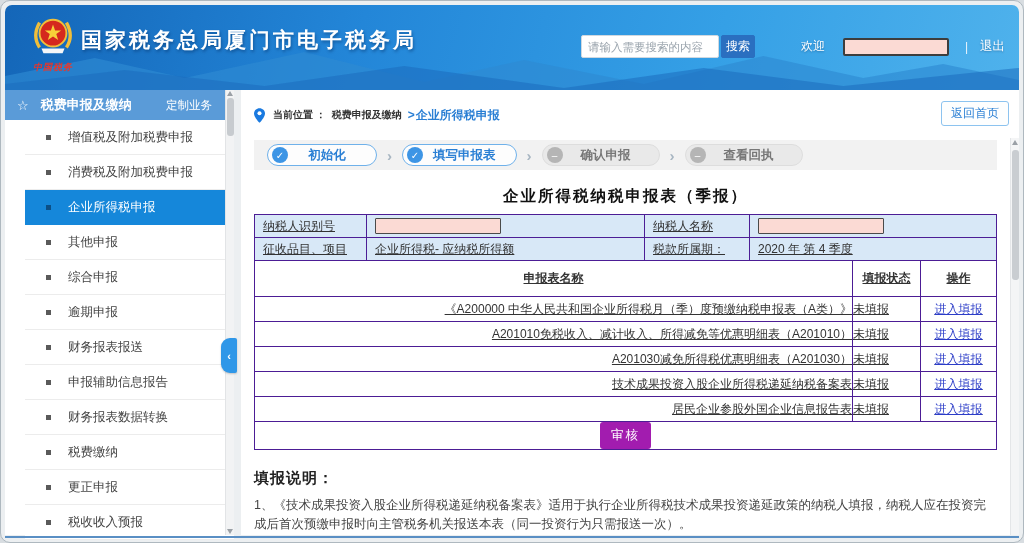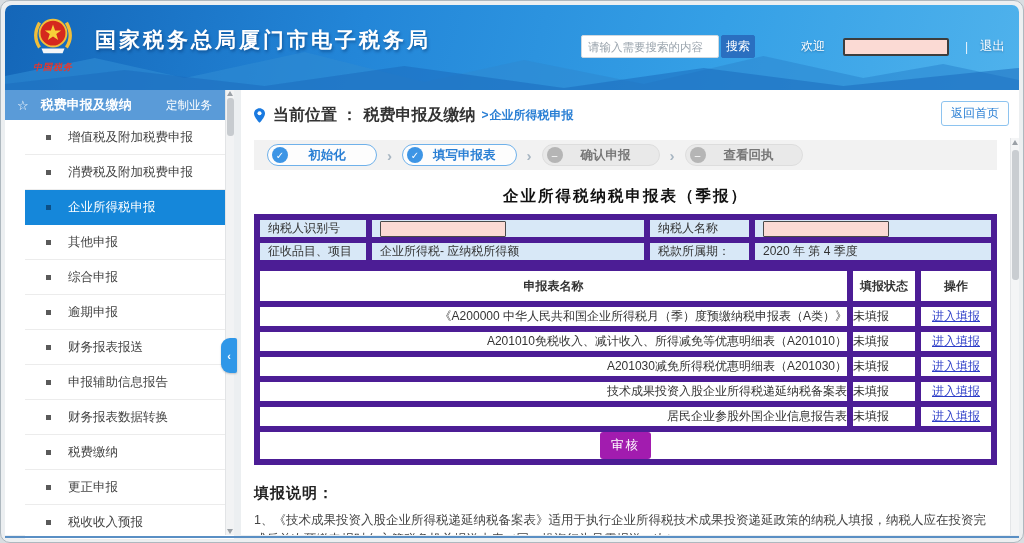--- a/index.html
+++ b/index.html
@@ -10,21 +10,21 @@
   
   .app-header { position:absolute; left:4px; right:4px; top:4px; height:85px;
     background:linear-gradient(105deg,#1466b8 0%,#2386d8 35%,#35a0e6 70%,#4fb2ec 100%);
     border-radius:7px 7px 0 0; overflow:hidden; }
   .mountains { position:absolute; left:0; right:0; bottom:0; height:52px; width:100%; }
   .brand { position:absolute; left:20px; top:8px; display:flex; align-items:center; }
   .emblem-wrap { width:56px; text-align:center; }
   .emblem-caption { color:#e8372b; font-size:9px; font-weight:bold; letter-spacing:1px;
     background:rgba(255,255,255,0.0); margin-top:-2px; font-style:italic; }
   .app-title { color:#ffffff; font-size:21px; font-weight:bold; letter-spacing:3px;
-    margin-left:14px; margin-top:-8px; text-shadow:1px 2px 3px rgba(0,40,90,.45); }
+    margin-left:0; margin-top:-8px; text-shadow:1px 2px 3px rgba(0,40,90,.45); }
   .header-right { position:absolute; right:14px; top:30px; display:flex; align-items:center; }
   .search-input { width:138px; height:23px; border:1px solid #cfd8e0; border-radius:2px;
     font-size:11.5px; padding:0 6px; color:#333; background:#fff; }
   .search-input::placeholder { color:#9aa4ad; }
   .search-btn { height:23px; width:34px; margin-left:2px; background:#2a6fc0; color:#fff;
     border:1px solid #2a6fc0; font-size:12px; border-radius:2px; cursor:pointer; }
   .welcome { color:#fff; font-size:12px; margin-left:46px; margin-right:18px; text-shadow:0 1px 2px rgba(0,40,90,.4); }
   .redact-name { width:106px; height:18px; background:#fbdad4; border:2px solid #3d3d3d; border-radius:2px; }
   .hdr-divider { color:#eaf4fc; font-size:12px; margin:0 12px 0 16px; }
   .logout { color:#fff; font-size:12.5px; text-decoration:none; text-shadow:0 1px 2px rgba(0,40,90,.4); }
@@ -54,21 +54,21 @@
   .collapse-tab { position:absolute; left:220px; top:337px; width:16px; height:35px;
     background:#2f97e8; border-radius:9px 2px 2px 9px; color:#fff; font-size:11px; font-weight:bold;
     display:flex; align-items:center; justify-content:center; cursor:pointer; z-index:5;
     box-shadow:0 1px 2px rgba(0,0,0,.2); }
 
   
   .main { position:absolute; left:240px; top:89px; right:4px; bottom:7px; background:#fff;
     padding:13px 22px 0 13px; overflow:hidden; }
   .crumb-row { position:relative; height:24px; display:flex; align-items:center; }
   .pin-icon { width:11px; height:15px; margin-right:8px; }
-  .crumb-text { font-size:16px; color:#333; font-weight:bold; }
+  .crumb-text { font-size:10px; color:#333; font-weight:bold; }
   .crumb-sep { font-size:12px; color:#2a7fd4; font-weight:bold; margin:0 1px 0 6px; }
   .crumb-link { font-size:12px; color:#2a7fd4; font-weight:bold; text-decoration:none; }
   .back-home-btn { position:absolute; right:-12px; top:-2px; font-size:12px; color:#2a7fd4;
     background:#fdfefe; border:1px solid #8cc3ef; border-radius:3px; padding:3px 9px; cursor:pointer; }
 
   .steps-bar { margin-top:13px; height:30px; background:#f2f2f2; display:flex; align-items:center;
     padding-left:13px; }
   .step-pill { height:22px; border-radius:11px; display:flex; align-items:center; padding:0 4px; }
   .step-pill .step-label { flex:1; text-align:center; font-size:12.5px; font-weight:bold; padding:0 16px 0 10px; }
   .step-pill.done { background:#fdfdfd; border:1px solid #6fb1ea; min-width:110px; }
@@ -77,21 +77,21 @@
   .step-pill.pending .step-label { color:#777; }
   .step-icon { width:16px; height:16px; border-radius:50%; color:#fff; font-size:10px;
     display:flex; align-items:center; justify-content:center; }
   .done .step-icon { background:#3d95e5; }
   .pending .step-icon { background:#b5b5b5; }
   .step-chevron { color:#a8b6c2; font-size:15px; font-weight:bold; margin:0 10px; }
 
   .form-title { text-align:center; font-size:15.5px; font-weight:bold; color:#111;
     letter-spacing:2px; margin:16px 0 7px 0; }
   table { border-collapse:collapse; width:100%; table-layout:fixed; }
-  td,th { border:6px solid #4c1d95; font-size:12px; }
+  td,th { border:1px solid #4c1d95; font-size:12px;text-decoration:underline; }
   .info-table td { height:23px; background:#d8e8f7; color:#333; padding-left:8px; }
   .redact-field { display:inline-block; width:126px; height:16px; background:#fbdad4;
     border:1.5px solid #4a4a4a; border-radius:1px; vertical-align:middle; }
   .decl-table { margin-top:-1px; }
   .decl-table th { height:36px; font-weight:bold; color:#333; background:#fff; }
   .decl-table td { height:25px; background:#fff; color:#333;text-align:right; }
   .decl-table td.name-cell { padding-left:8px; }
   .decl-table td.status-cell { text-align:left;margin-left:48px; }
   .decl-table td.action-cell { text-align:center; }
   .enter-link { color:#2c3dc8; text-decoration:underline; cursor:pointer; font-size:12px; }

